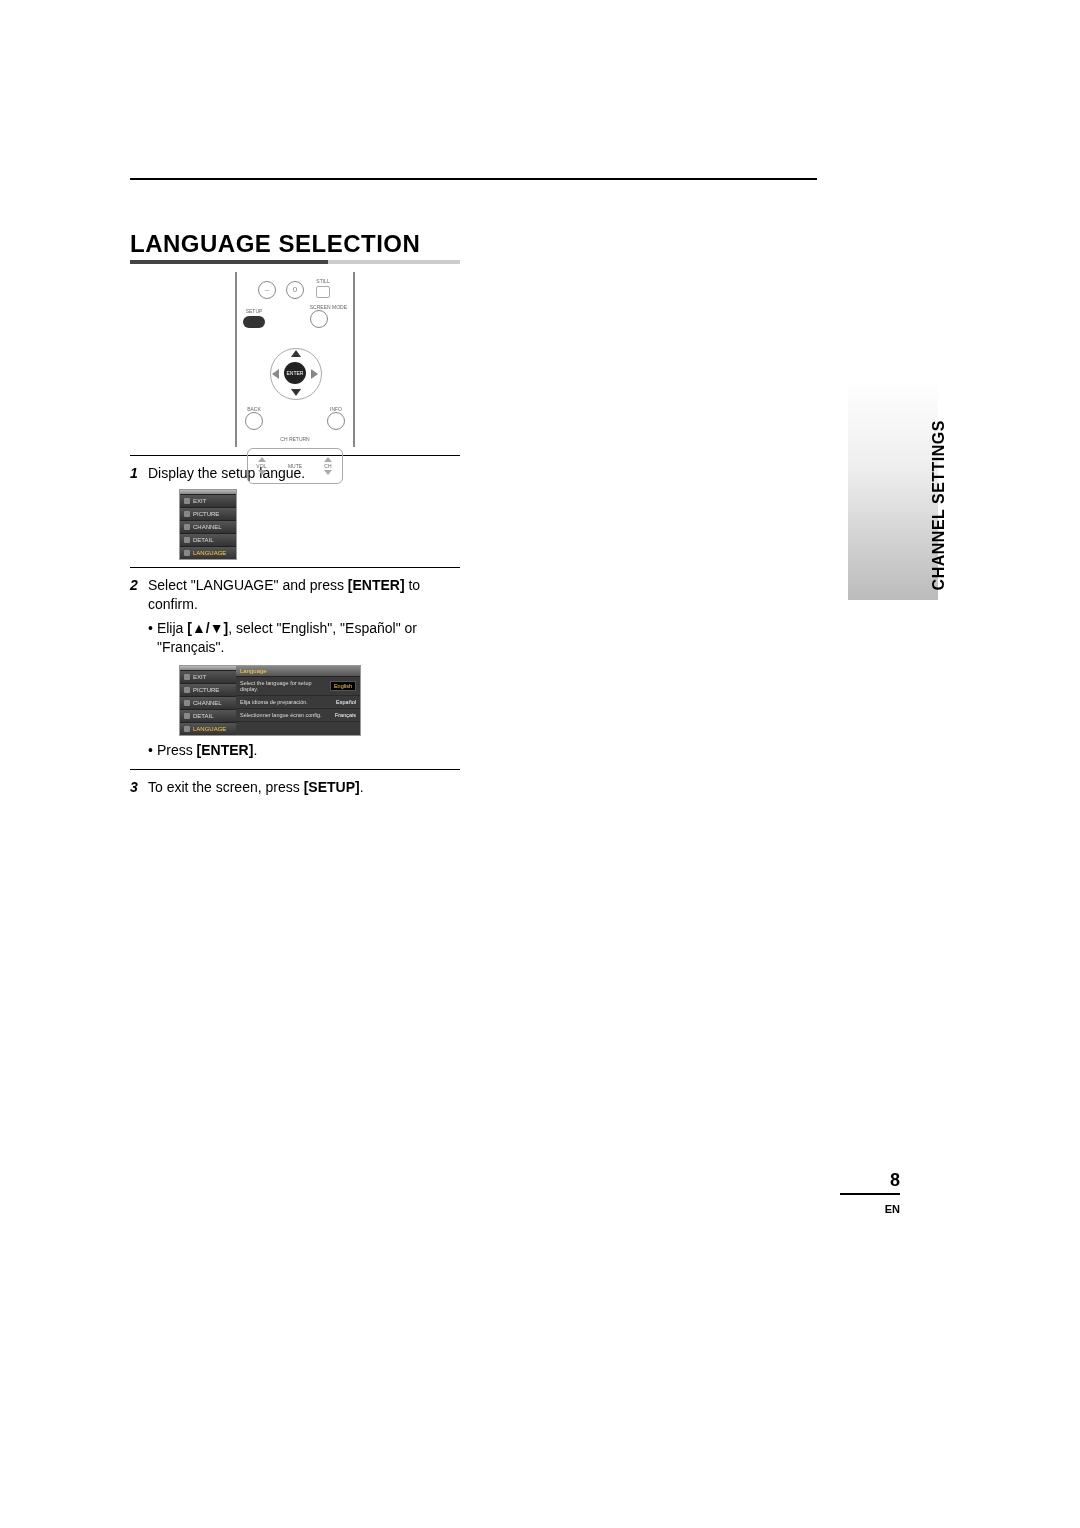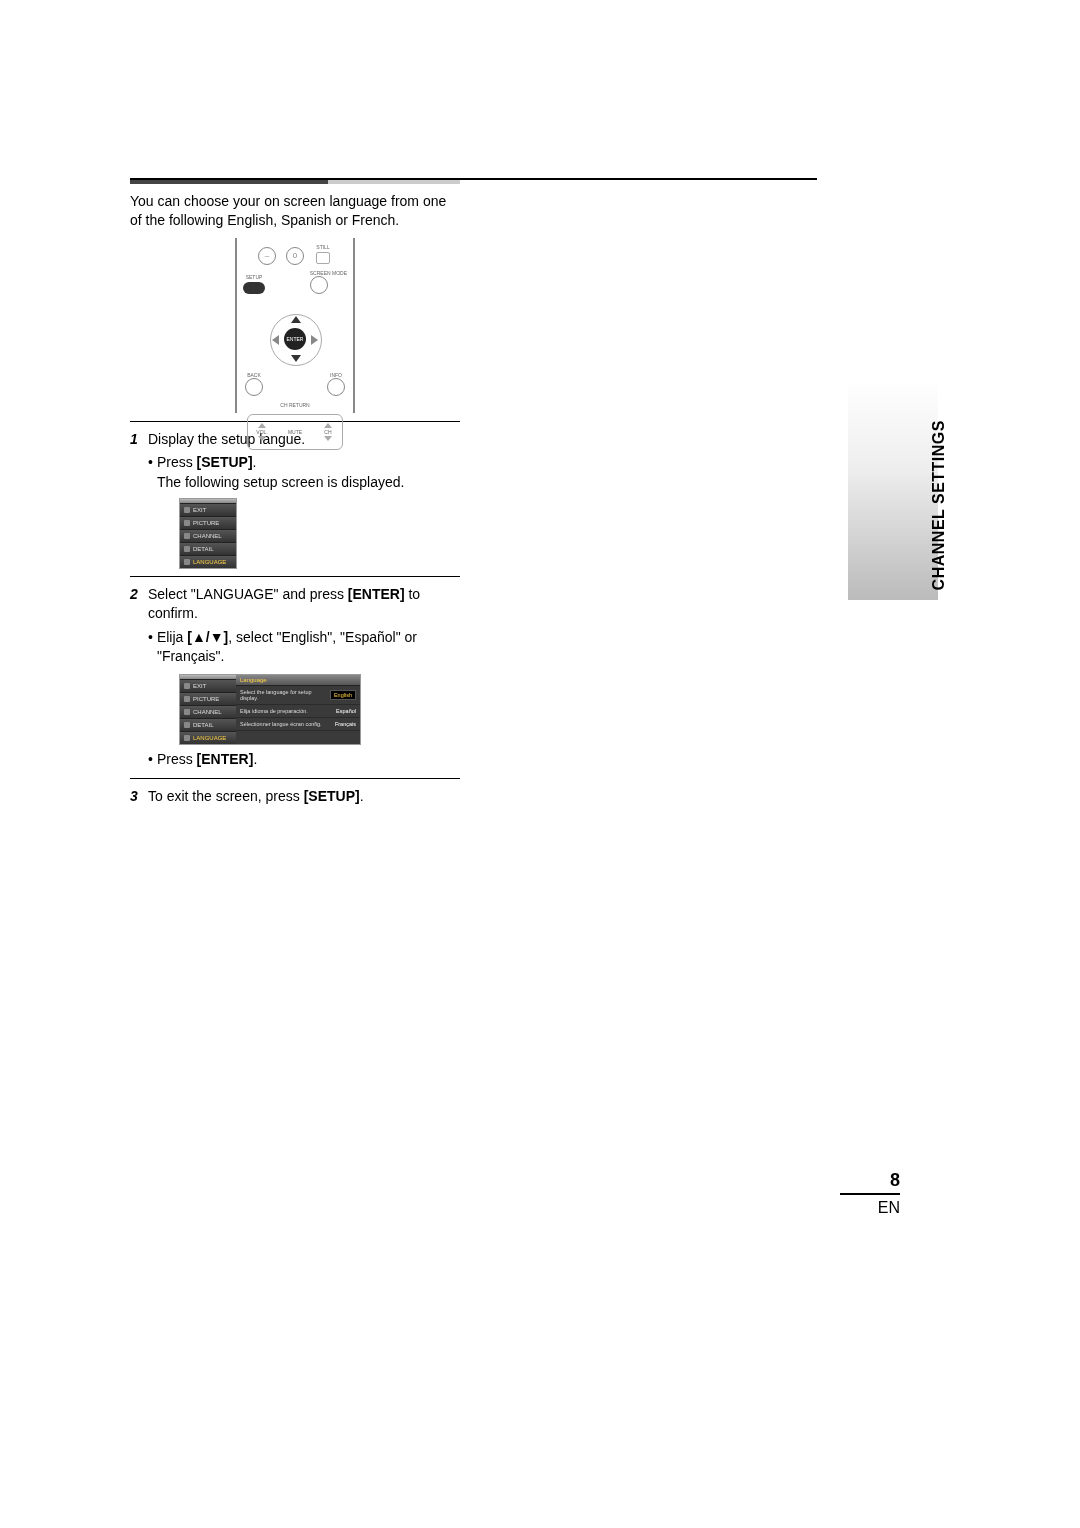--- a/index.html
+++ b/index.html
@@ -197,37 +197,37 @@
     bottom: 310px;
     font-size: 18px;
     font-weight: bold;
     text-align: right;
   }
   .pagenum .line {
     width: 60px;
     border-top: 2px solid #000;
     margin: 2px 0 2px auto;
   }
-  .pagenum .en { font-size: 16px; font-weight: normal; }
+  .pagenum .en { font-size: 11px; font-weight: bold; }
 </style>
 </head>
 <body>
 
 <div class="top-rule"></div>
 
 <div class="side-tab"></div>
 <div class="side-text">CHANNEL SETTINGS</div>
 
 <div class="page">
 
+  <div class="heading">LANGUAGE SELECTION</div>
   <div class="heading-underline"></div>
 
   <div class="col">
 
-    <div class="intro">You can choose your on screen language from one of the following English, Spanish or French.</div>
 
     <div class="remote-box">
       <div class="top-btns">
         <span class="circle-btn">–</span>
         <span class="circle-btn">0</span>
         <span style="width:18px;text-align:center">
           <span class="tiny-label">STILL</span>
           <span style="display:inline-block;width:12px;height:10px;border:1px solid #aaa;border-radius:2px"></span>
         </span>
       </div>
@@ -273,26 +273,20 @@
           <span class="mini-tri-down"></span>
         </div>
       </div>
     </div>
 
     <hr class="hr-thin">
 
     <div class="step">
       <span class="step-num">1</span>
       <span class="step-body">Display the setup langue.</span>
-    </div>
-    <div class="bullet">
-      <span class="bullet-text">
-        <span>Press </span><b>[SETUP]</b><span>.</span><br>
-        <span>The following setup screen is displayed.</span>
-      </span>
     </div>
 
     <div class="menu1" id="menu1">
       <div class="mhdr"></div>
     <div class="mitem">
           <span class="micon"></span>
           <span>EXIT</span>
         </div>
         <div class="mitem">
           <span class="micon"></span>

